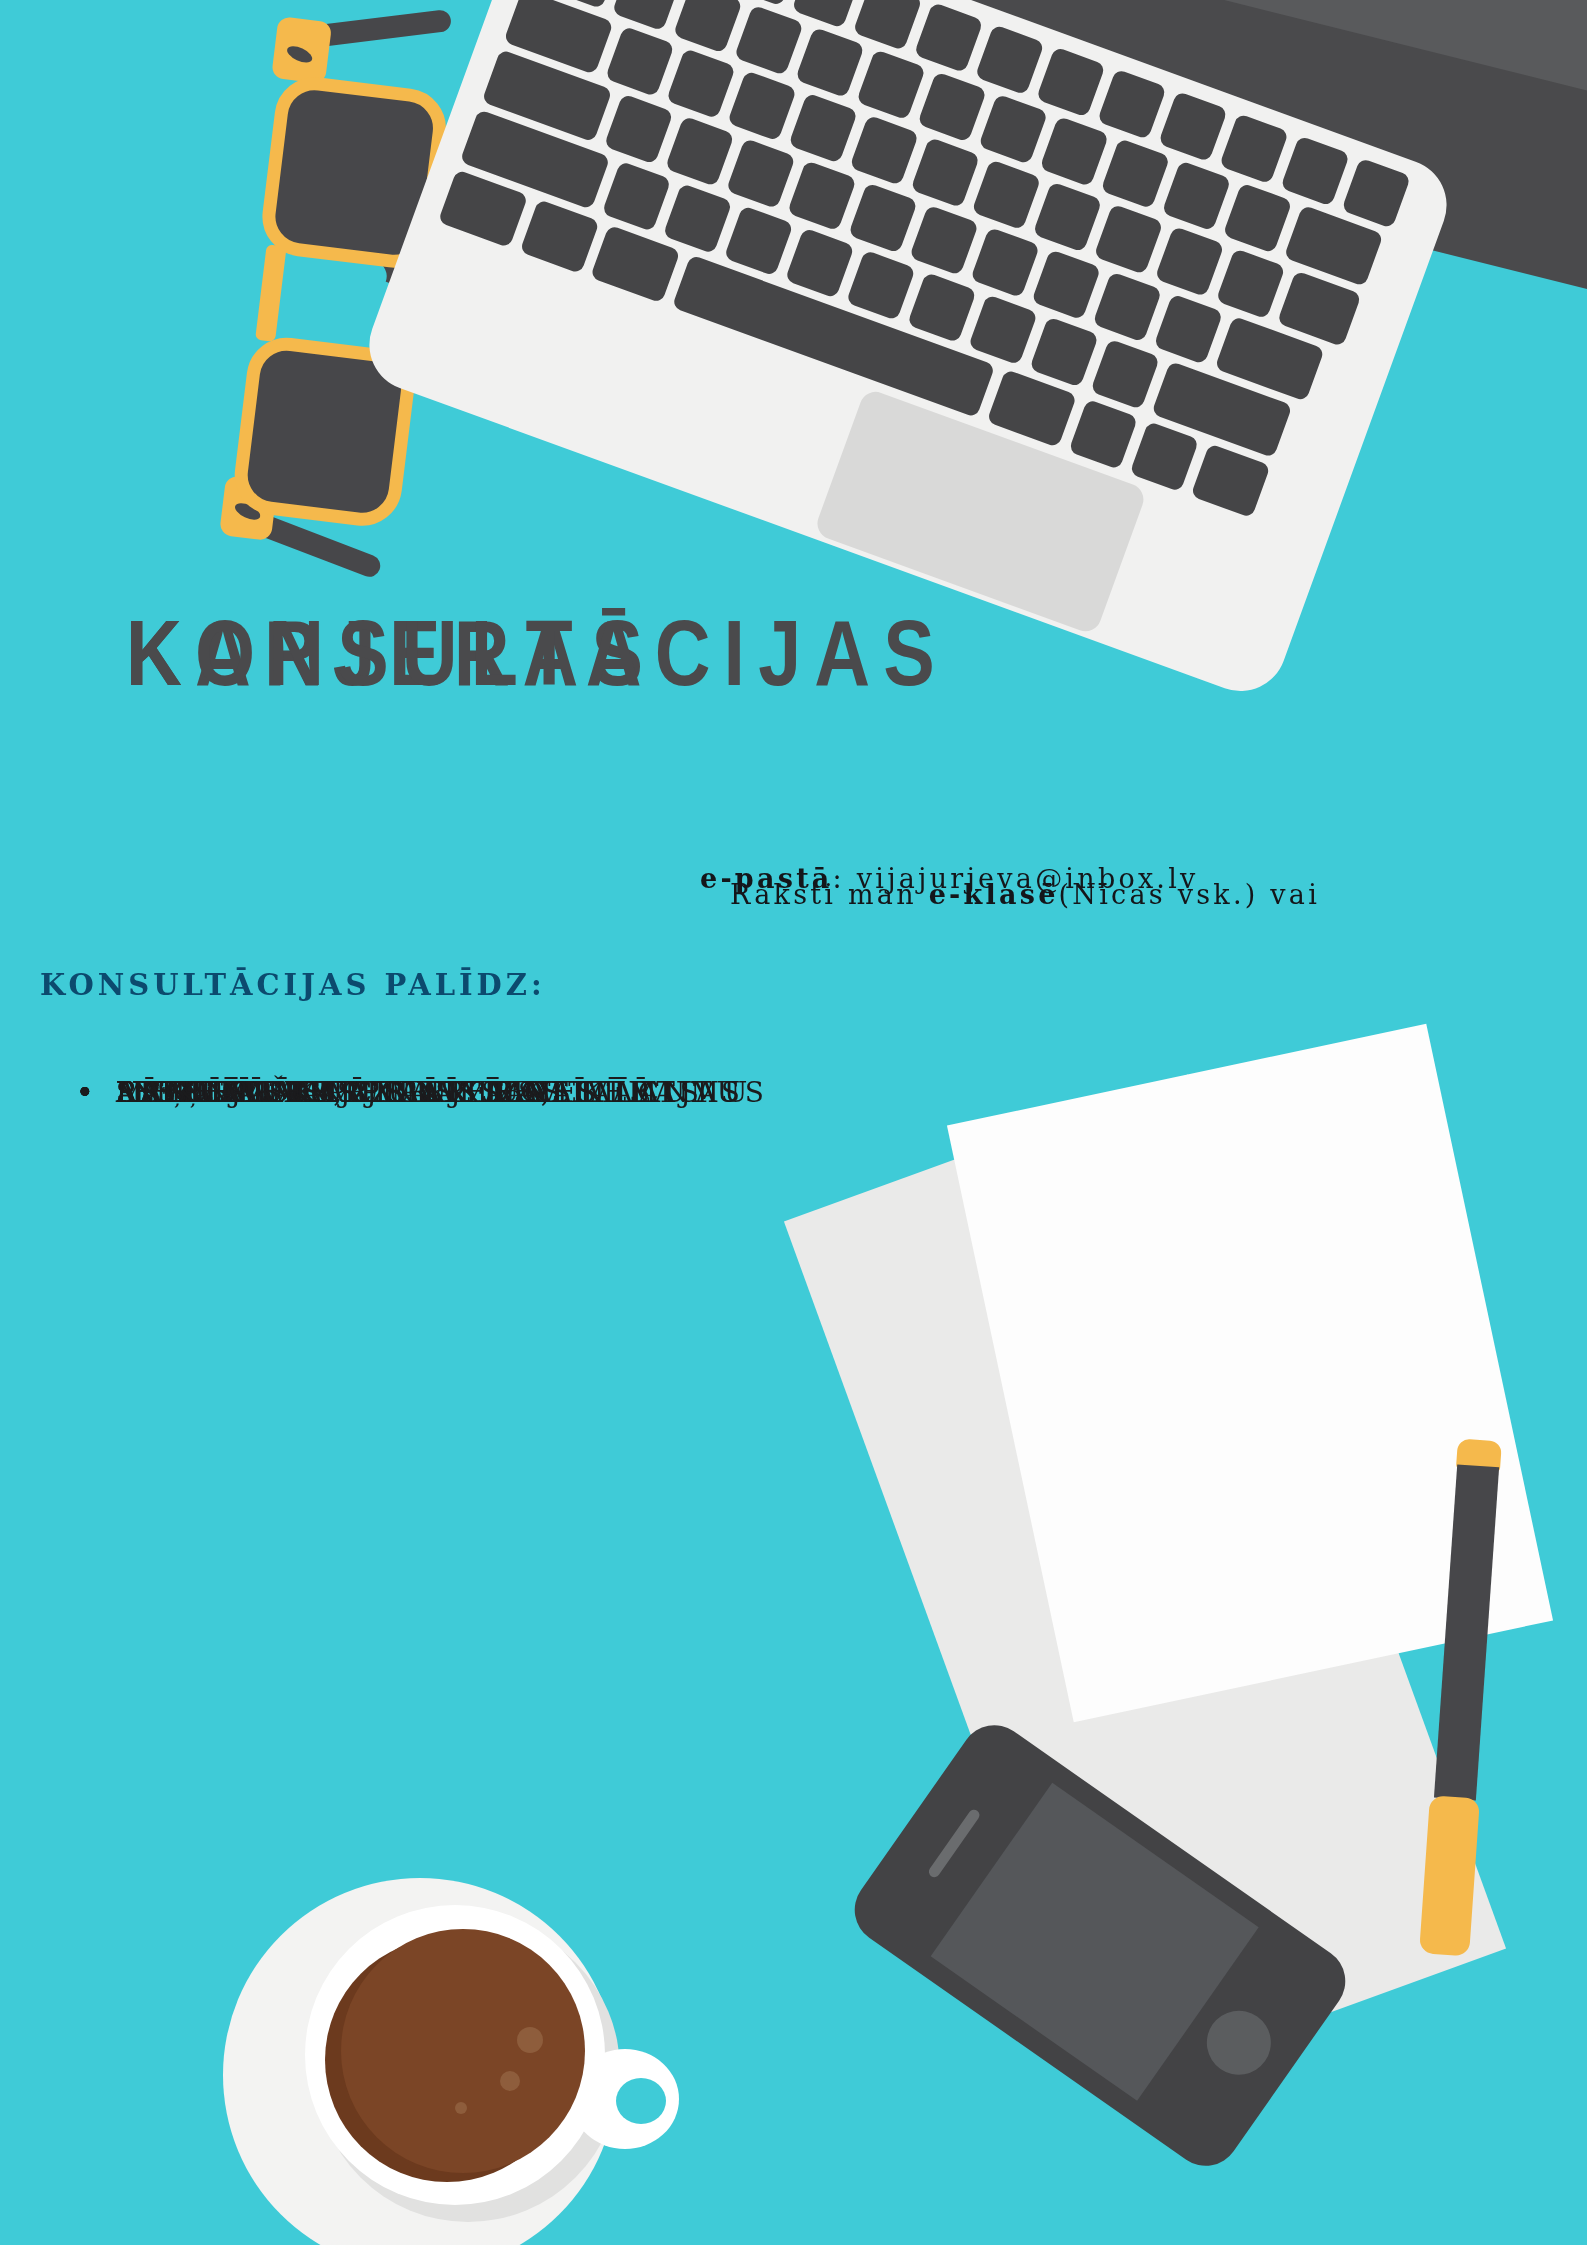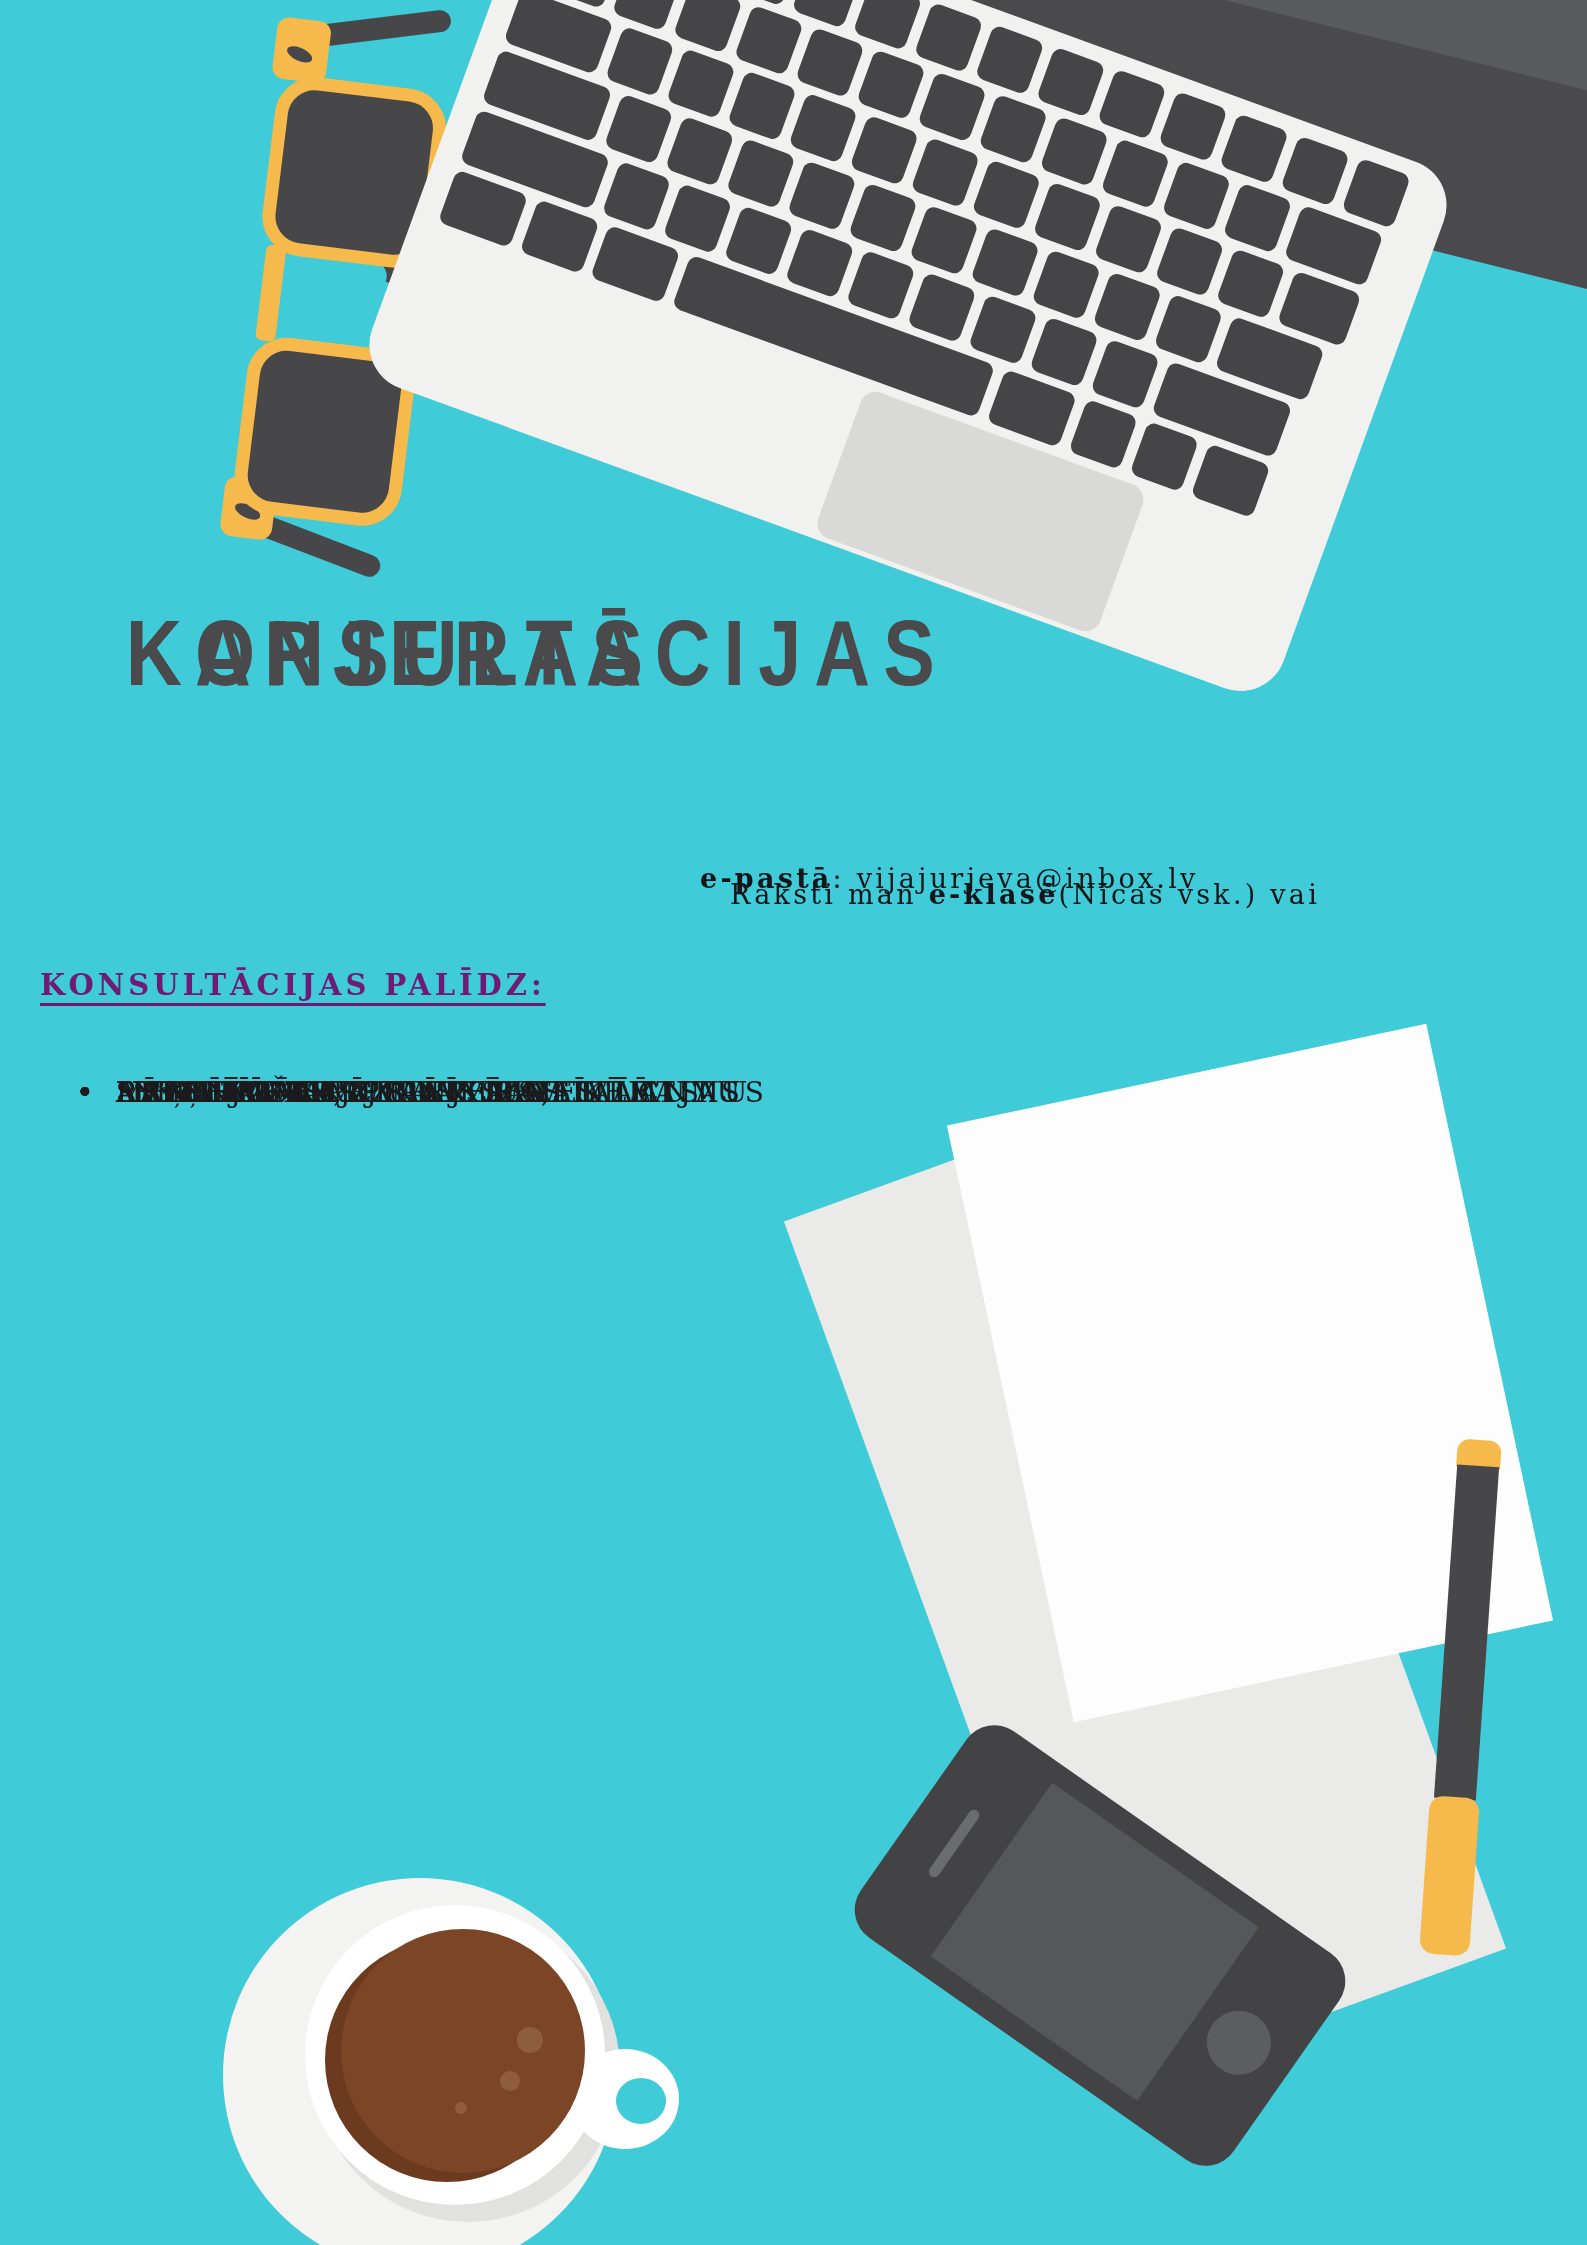--- a/index.html
+++ b/index.html
@@ -64,22 +64,22 @@
   .title span{position:static;display:block;}
   .contact{
     left:700px;top:856px;width:760px;
     font-size:27px;line-height:46px;letter-spacing:0.12em;color:#14161A;
   }
   .contact .cline{position:static;display:block;white-space:nowrap;}
   .contact .cline.first{text-indent:30px;margin-top:16px;}
   .contact b{font-weight:bold;}
   .section-heading{
     left:40px;top:968px;width:900px;
-    font-size:29px;font-weight:bold;letter-spacing:4px;color:#701a75;
-    text-decoration:underline;text-decoration-thickness:3px;text-underline-offset:8px;
+    font-size:29px;font-weight:bold;letter-spacing:4px;color:#0c4a6e;
+    text-decoration-thickness:3px;text-underline-offset:8px;
     white-space:nowrap;
   }
   .bullet-list{
     left:76px;top:1062px;width:830px;
     margin:0;padding:0;list-style:none;
     font-size:28px;line-height:61px;letter-spacing:4.8px;color:#1B1B1D;
   }
   .bullet-list li{position:relative;display:block;padding-left:40px;}
   .bullet-list li::before{
     content:"•";position:absolute;left:0;top:0;font-size:30px;

